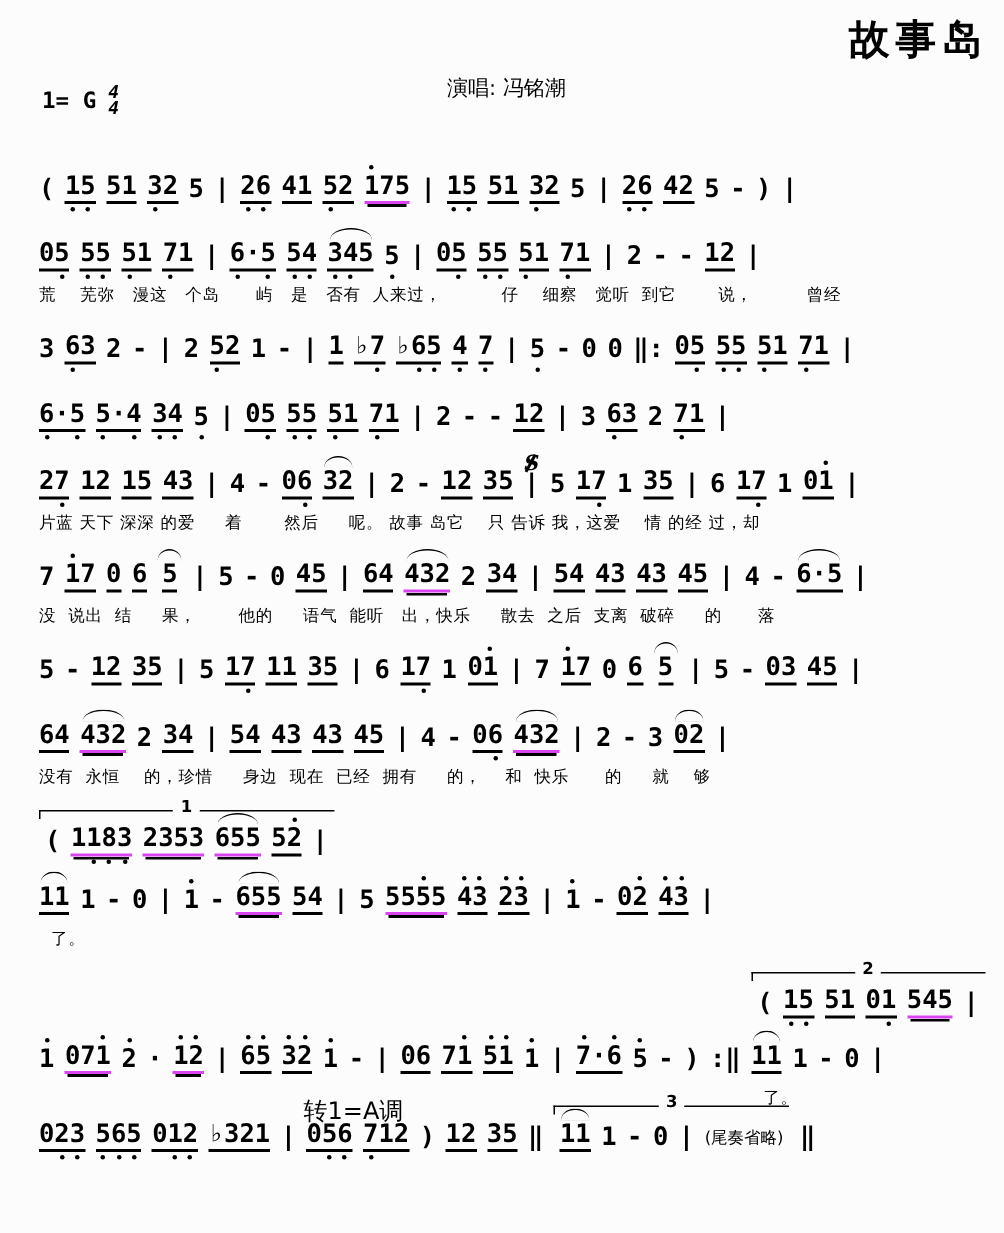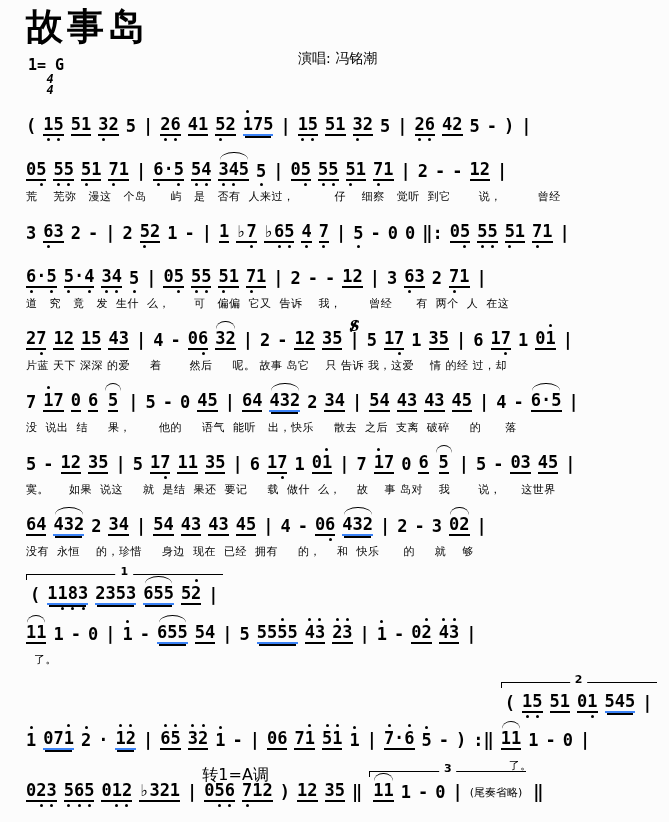--- a/index.html
+++ b/index.html
@@ -1,36 +1,36 @@
 <!DOCTYPE html>
 <html><head>
 <meta charset="utf-8">
 <style>
   html,body{margin:0;padding:0;}
   body{width:669px;height:822px;overflow:hidden;background:#fcfcfc;color:#000;
        font-family:"DejaVu Sans",sans-serif;}
   .sheet{padding:8px 10px 0 26px;}
-  .title{text-align:left;font-size:37px;font-weight:bold;letter-spacing:4px;line-height:38px;}
+  .title{text-align:right;font-size:27px;font-weight:bold;letter-spacing:4px;line-height:38px;}
   .hdr{position:relative;height:56px;font-size:14px;}
   .keysig{position:absolute;left:2px;top:10px;font-weight:bold;font-size:15px;
-          font-family:"DejaVu Sans Mono",monospace;display:flex;align-items:center;flex-direction:column;}
+          font-family:"DejaVu Sans Mono",monospace;display:flex;align-items:center;}
   .frac{display:inline-flex;flex-direction:column;margin-left:8px;font-size:12px;line-height:11px;
         font-weight:bold;text-align:center;}
   .singer{position:absolute;left:272px;top:4px;}
   .creditcol{position:absolute;left:446px;top:4px;line-height:25px;}
   .score{margin-top:4px;}
   .sys{margin-bottom:8px;}
   .sys.tight{margin-bottom:2px;}
   .line{display:flex;align-items:flex-end;gap:7px;flex-wrap:nowrap;}
   .tok{display:flex;flex-direction:column;align-items:center;position:relative;}
   .arow{height:9px;display:flex;justify-content:center;align-items:flex-end;width:100%;}
   .drow{height:7px;display:flex;justify-content:center;width:100%;}
   .trow{font-family:"DejaVu Sans Mono",monospace;font-weight:bold;font-size:17px;line-height:19px;white-space:pre;}
   .u1{border-bottom:2px solid #000;}
-  .u2{border-bottom:2px solid #3b82f6;box-shadow:0 4px 0 -2px #000;}
+  .u2{border-bottom:2px solid #d946ef;box-shadow:0 4px 0 -2px #000;}
   .dc{width:10.2px;height:7px;position:relative;display:inline-block;}
   .arow .dc{height:8px;}
   .dc.on::after{content:"";position:absolute;left:50%;top:50%;width:3px;height:3px;
                 margin:-1.5px 0 0 -1.5px;background:#000;border-radius:50%;}
   .arc{width:90%;min-width:16px;height:7px;border-top:1.6px solid #000;
        border-radius:50% 50% 0 0 / 100% 100% 0 0;}
   .segno{font-family:"DejaVu Serif",serif;font-style:italic;font-weight:bold;font-size:14px;
          line-height:10px;position:relative;}
   .segno::after{content:"";position:absolute;left:-2px;top:4px;width:13px;height:1.5px;
                 background:#000;transform:rotate(-62deg);}
@@ -644,21 +644,20 @@
                 <i class="dc"></i>
               </div>
             </div>
             <div class="tok">
               <div class="arow"></div>
               <div class="trow u0">|</div>
               <div class="drow"></div>
             </div>
           </div>
         </div>
-        <div class="lyr">道   究   竟   发  生什  么，      可   偏偏  它又  告诉    我，       曾经      有  两个  人  在这</div>
       </div>
       <div class="sys">
         <div class="line">
           <div class="line">
             <div class="tok">
               <div class="arow"></div>
               <div class="trow u1">27</div>
               <div class="drow">
                 <i class="dc"></i>
                 <i class="dc on"></i>
@@ -1087,21 +1086,20 @@
               <div class="trow u1">45</div>
               <div class="drow"></div>
             </div>
             <div class="tok">
               <div class="arow"></div>
               <div class="trow u0">|</div>
               <div class="drow"></div>
             </div>
           </div>
         </div>
-        <div class="lyr">寞。     如果  说这     就  是结  果还  要记     载  做什  么，    故    事 岛对    我       说，     这世界</div>
       </div>
       <div class="sys">
         <div class="line">
           <div class="line">
             <div class="tok">
               <div class="arow"></div>
               <div class="trow u1">64</div>
               <div class="drow"></div>
             </div>
             <div class="tok">

